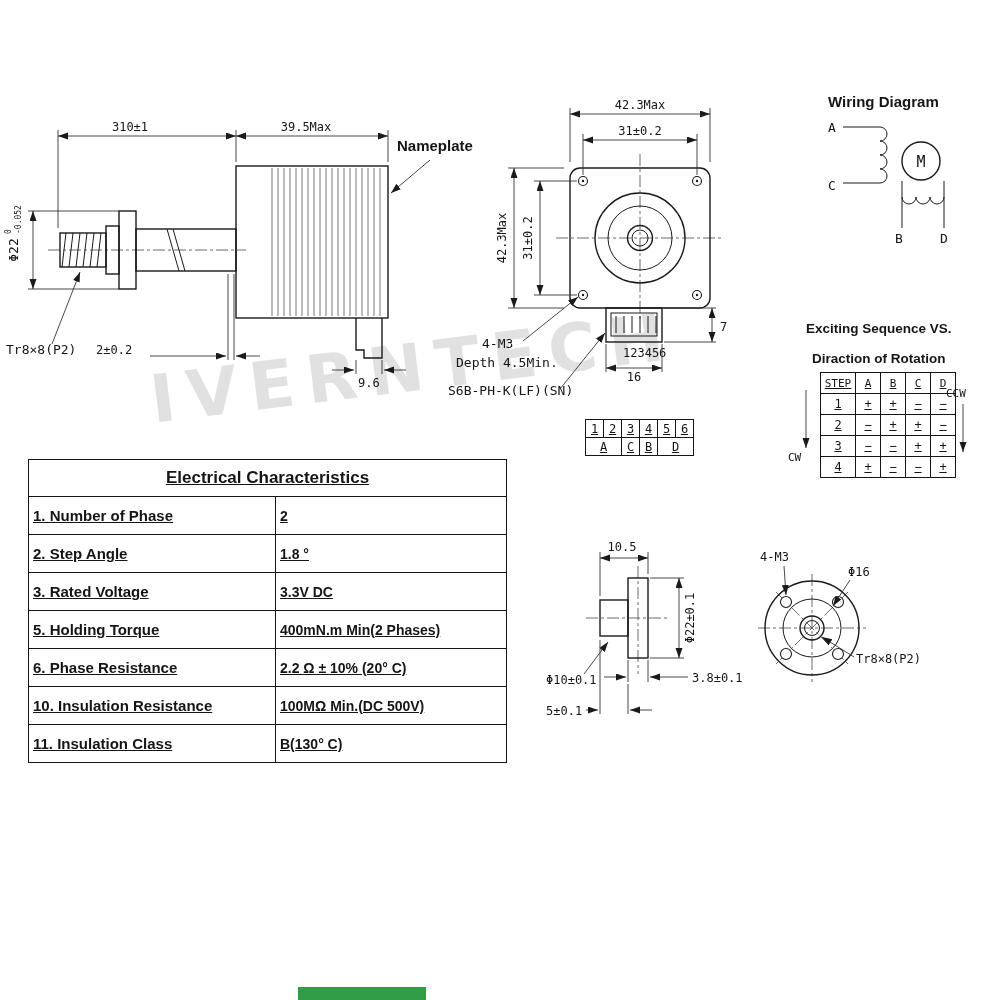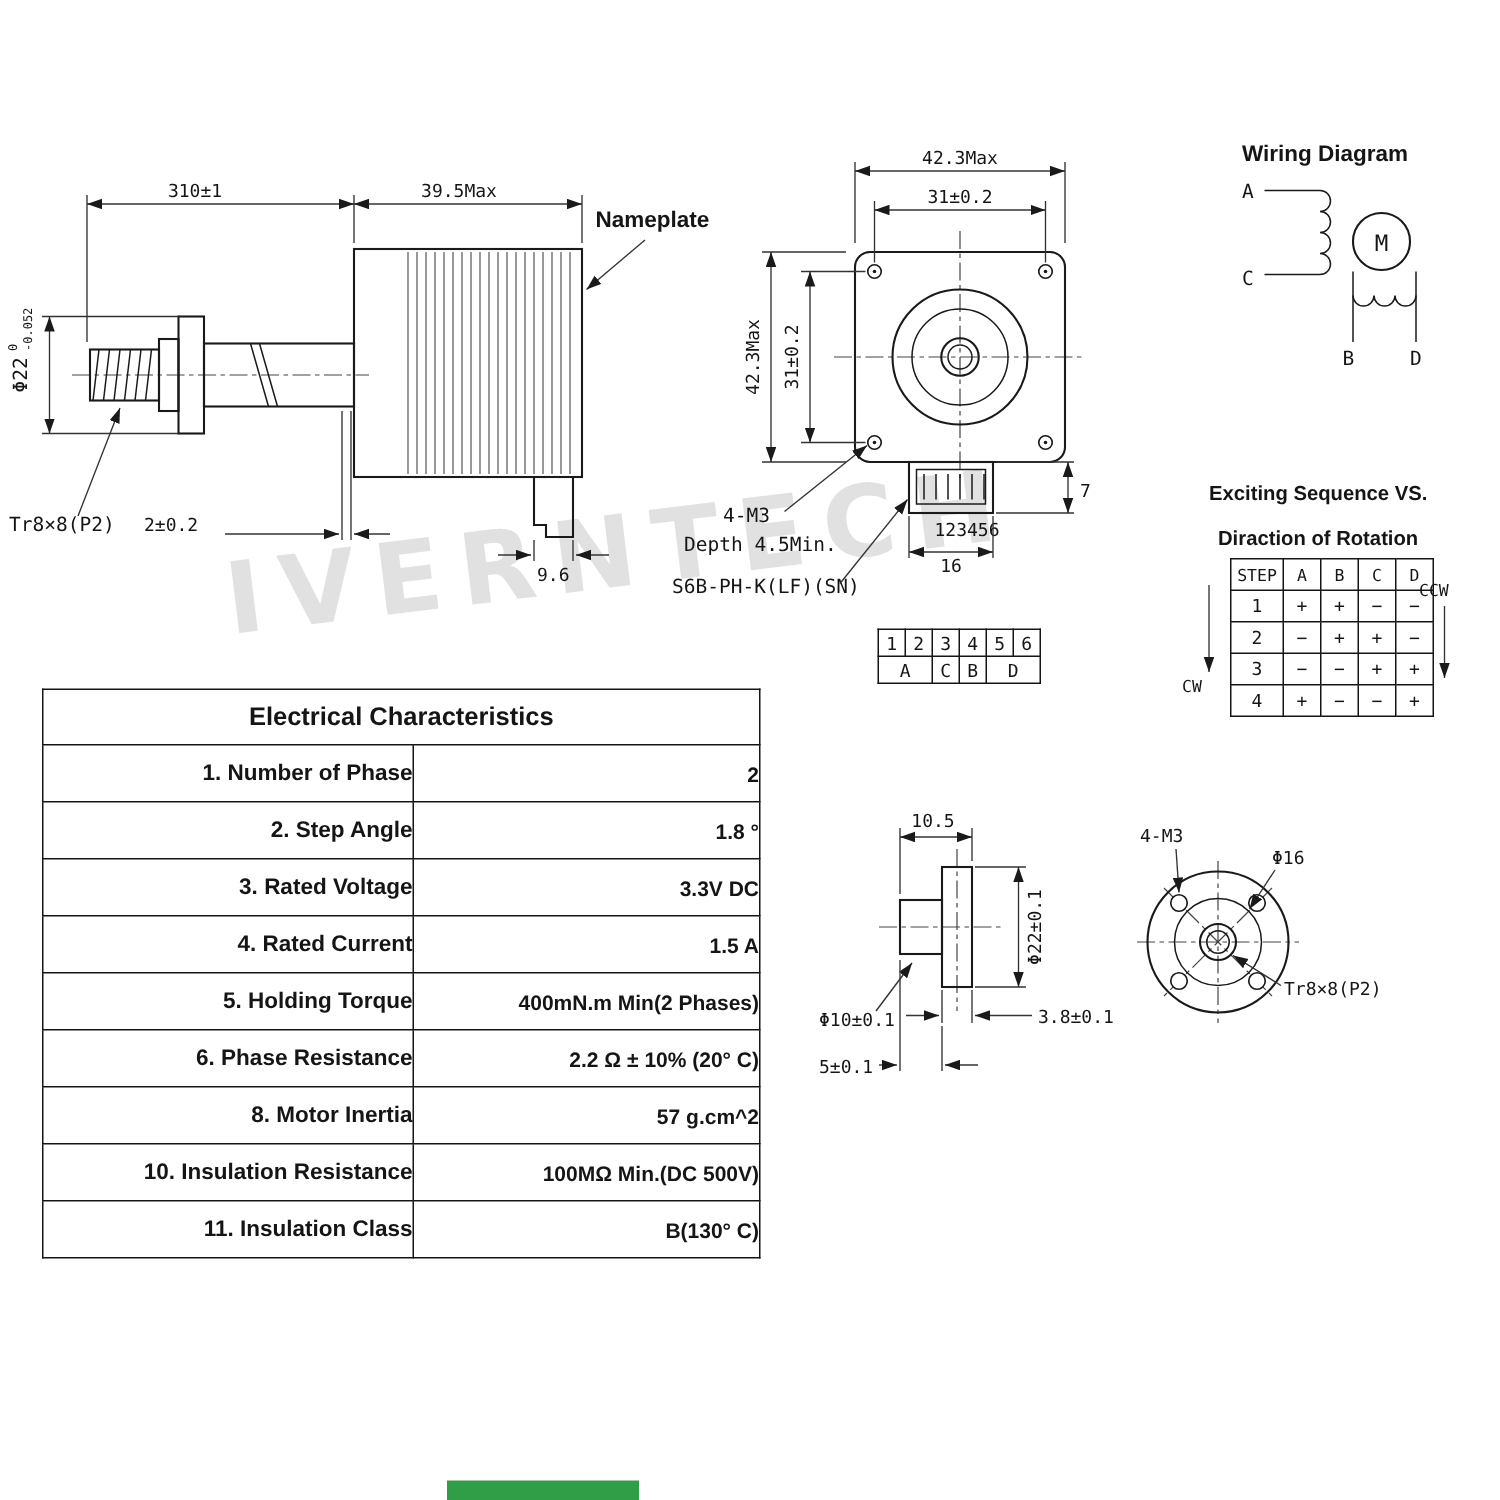--- a/index.html
+++ b/index.html
@@ -15,30 +15,30 @@
   svg.draw text.bt{font-family:"Liberation Sans",sans-serif;font-weight:700;font-size:15px;}
   svg.draw text.st{font-family:"Liberation Sans",sans-serif;font-weight:700;font-size:13.5px;}
   svg.draw text.tol{font-size:8px;}
   .o{fill:none;stroke:#1a1a1a;stroke-width:1.4;}
   .f{fill:none;stroke:#1a1a1a;stroke-width:1;}
   .rib{fill:none;stroke:#555;stroke-width:.8;}
   .dim{fill:none;stroke:#333;stroke-width:.9;}
   .cl{fill:none;stroke:#444;stroke-width:.8;stroke-dasharray:12 3 3 3;}
   .hole{fill:#fff;stroke:#1a1a1a;stroke-width:1.1;}
   .dot{fill:#1a1a1a;stroke:none;}
-  .overlay{position:absolute;z-index:3;background:transparent;}
+  .overlay{position:absolute;z-index:3;background:transparent;text-decoration:underline;}
   table{border-collapse:collapse;background:transparent;}
   .pin-table td{border:1px solid #151515;width:17px;height:17px;text-align:center;
                 font:12px "DejaVu Sans Mono",monospace;padding:0;}
   .seq-table th,.seq-table td{border:1px solid #151515;height:20px;text-align:center;
                 font:12px "DejaVu Sans Mono",monospace;padding:0;font-weight:normal;}
   .seq-table th{font-size:11px;}
   .col-step{width:34px;} .col-ph{width:24px;}
   .elec-table{table-layout:fixed;width:478px;}
-  .elec-table th,.elec-table td{border:1.6px solid #151515;padding:0 0 0 26px;text-align:right;}
+  .elec-table th,.elec-table td{border:1.6px solid #151515;padding:0 0 0 4px;text-align:left;}
   .elec-table th.ttl{height:36px;text-align:center;padding:0;
                 font:700 17px "Liberation Sans",sans-serif;}
   .elec-table td{height:37px;font:700 15px "Liberation Sans",sans-serif;}
   .elec-table td.val{font-size:14px;}
   .green-bar{position:absolute;left:298px;top:987px;width:128px;height:13px;background:#2f9e47;z-index:4;}
 </style>
 </head>
 <body>
 
 <div class="canvas">
@@ -290,34 +290,26 @@
       </tr>
       <tr>
         <td>2. Step Angle</td>
         <td class="val">1.8 °</td>
       </tr>
       <tr>
         <td>3. Rated Voltage</td>
         <td class="val">3.3V DC</td>
       </tr>
       <tr>
-        <td>4. Rated Current</td>
-        <td class="val">1.5 A</td>
-      </tr>
-      <tr>
         <td>5. Holding Torque</td>
         <td class="val">400mN.m Min(2 Phases)</td>
       </tr>
       <tr>
         <td>6. Phase Resistance</td>
         <td class="val">2.2 Ω ± 10% (20° C)</td>
-      </tr>
-      <tr>
-        <td>8. Motor Inertia</td>
-        <td class="val">57 g.cm^2</td>
       </tr>
       <tr>
         <td>10. Insulation Resistance</td>
         <td class="val">100MΩ Min.(DC 500V)</td>
       </tr>
       <tr>
         <td>11. Insulation Class</td>
         <td class="val">B(130° C)</td>
       </tr>
     </tbody>

